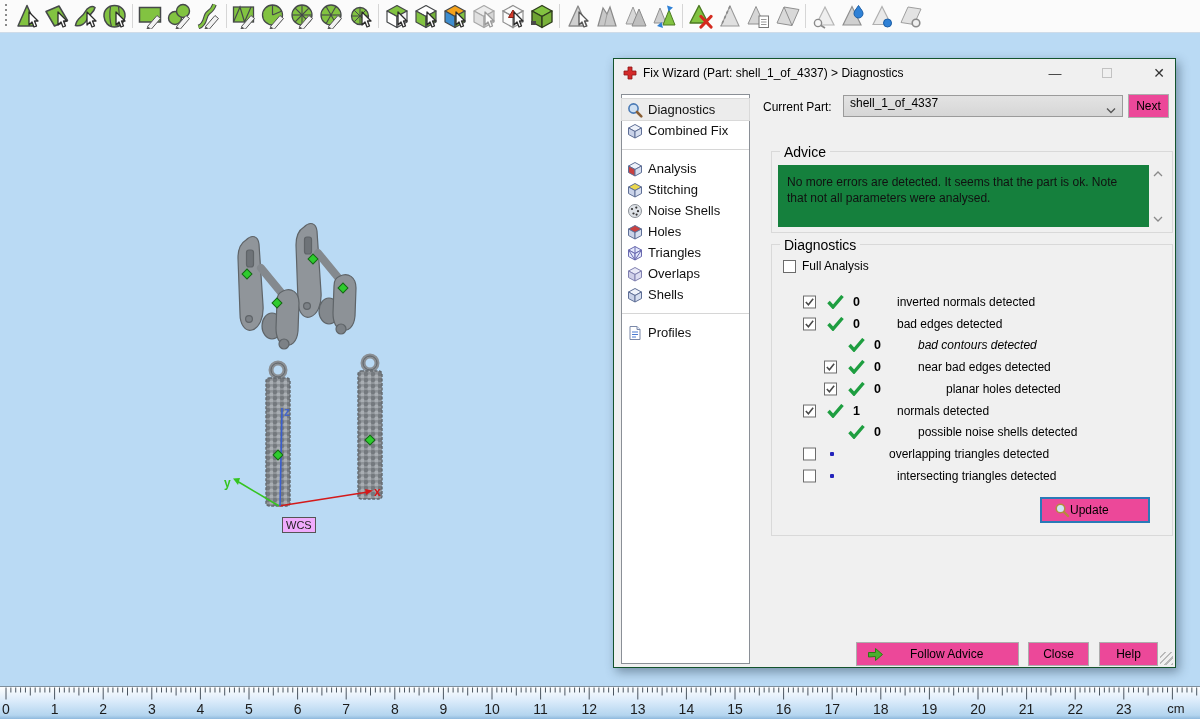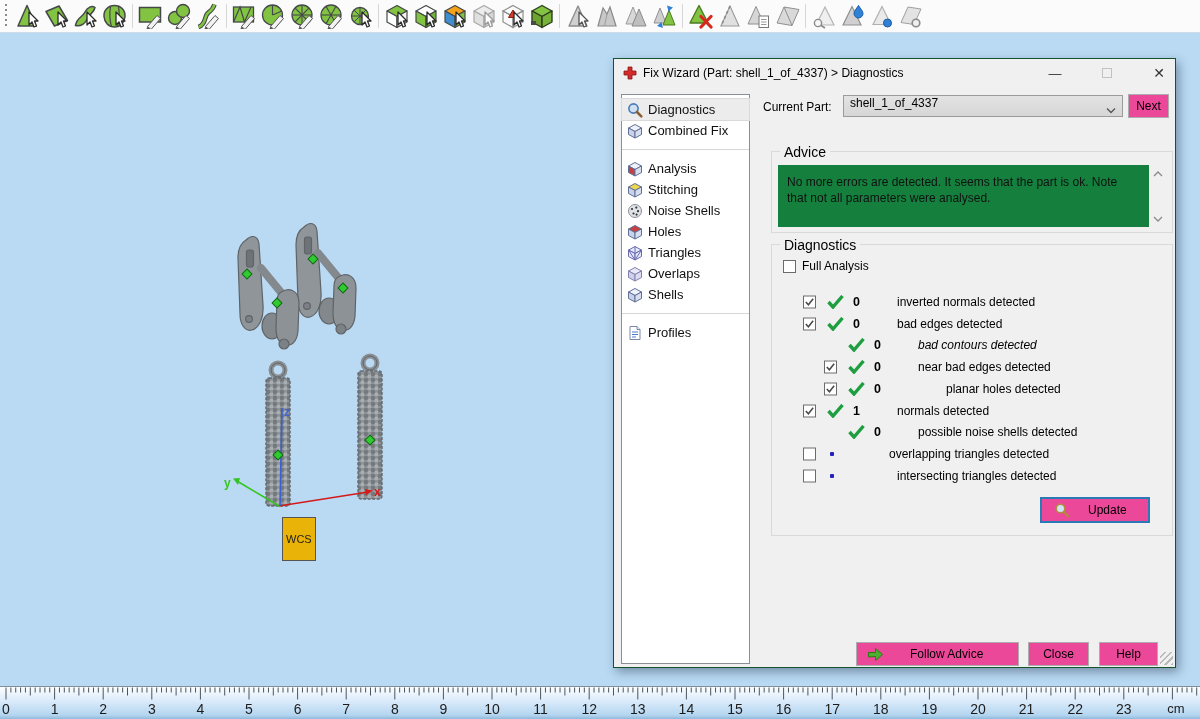--- a/index.html
+++ b/index.html
@@ -15,21 +15,21 @@
     background:repeating-linear-gradient(#8a8a8a 0 2px, transparent 2px 5px);
     background-size:2px 100%; background-repeat:repeat-y; background-position:2px 0; }
   .tbicon { width:29px; height:29px; display:flex; align-items:center; justify-content:center; }
   .tbicon svg { width:26px; height:26px; }
   .tb-sep { width:1px; height:24px; background:#d6d6d6; margin:0 3px; }
 
   
   #viewport { position:absolute; left:0; top:33px; width:1200px; height:653px; background:#badaf4; }
   .vp-label { position:absolute; font-size:12px; font-weight:bold; }
   #wcs-label { position:absolute; left:282px; top:484px; border:1px solid #555;
-    background:#eab308; color:#222; font-size:11px; padding:14px 3px; line-height:14px; }
+    background:#f0abfc; color:#222; font-size:11px; padding:0 3px; line-height:14px; }
 
   
   #ruler { position:absolute; left:0; top:686px; width:1200px; height:33px;
     background:linear-gradient(#fdfefe, #d9eafa 45%, #b4d5ef 88%, #8fb9dd);
     border-top:1px solid #7f8f9c; }
 
   
   #dialog { position:absolute; left:613px; top:58px; width:563px; height:610px;
     background:#f0f0f0; border:1px solid #14532d; box-shadow:3px 4px 10px rgba(30,50,70,.45);
     font-size:12px; color:#000; }
@@ -69,21 +69,21 @@
   #grp-diag { left:157px; top:185px; width:402px; height:292px; }
   #full-analysis { position:absolute; left:11px; top:14px; display:flex; align-items:center; gap:6px; font-size:12px; }
   .cb { width:13px; height:13px; background:#fff; border:1px solid #6b6b6b; display:flex;
     align-items:center; justify-content:center; flex:0 0 13px; }
   .diag-row { position:absolute; height:22px; width:100%; }
   .diag-row > * { position:absolute; top:50%; transform:translateY(-50%); }
   .diag-val { font-weight:bold; font-size:12.5px; transform:translateY(-52%); }
   .diag-lab { font-size:12px; white-space:nowrap; }
   .bdot { width:4px; height:4px; background:#2323bb; border-radius:1px; }
   #btn-update { position:absolute; left:268px; top:252px; width:110px; height:26px;
-    border:2px solid #2a7ab8; gap:18px; justify-content:flex-start; padding-left:12px; }
+    border:2px solid #2a7ab8; gap:0; justify-content:flex-start; padding-left:12px; }
 
   #btn-follow { position:absolute; left:242px; top:583px; width:163px; height:24px; gap:26px;
     justify-content:flex-start; padding-left:10px; }
   #btn-close2 { position:absolute; left:414px; top:583px; width:61px; height:24px; }
   #btn-help { position:absolute; left:485px; top:583px; width:59px; height:24px; }
   #grip { position:absolute; right:2px; bottom:2px; width:13px; height:13px;
     background:repeating-linear-gradient(135deg, transparent 0 3px, #b9b9b9 3px 4.5px); }
 </style>
 </head>
 <body>

